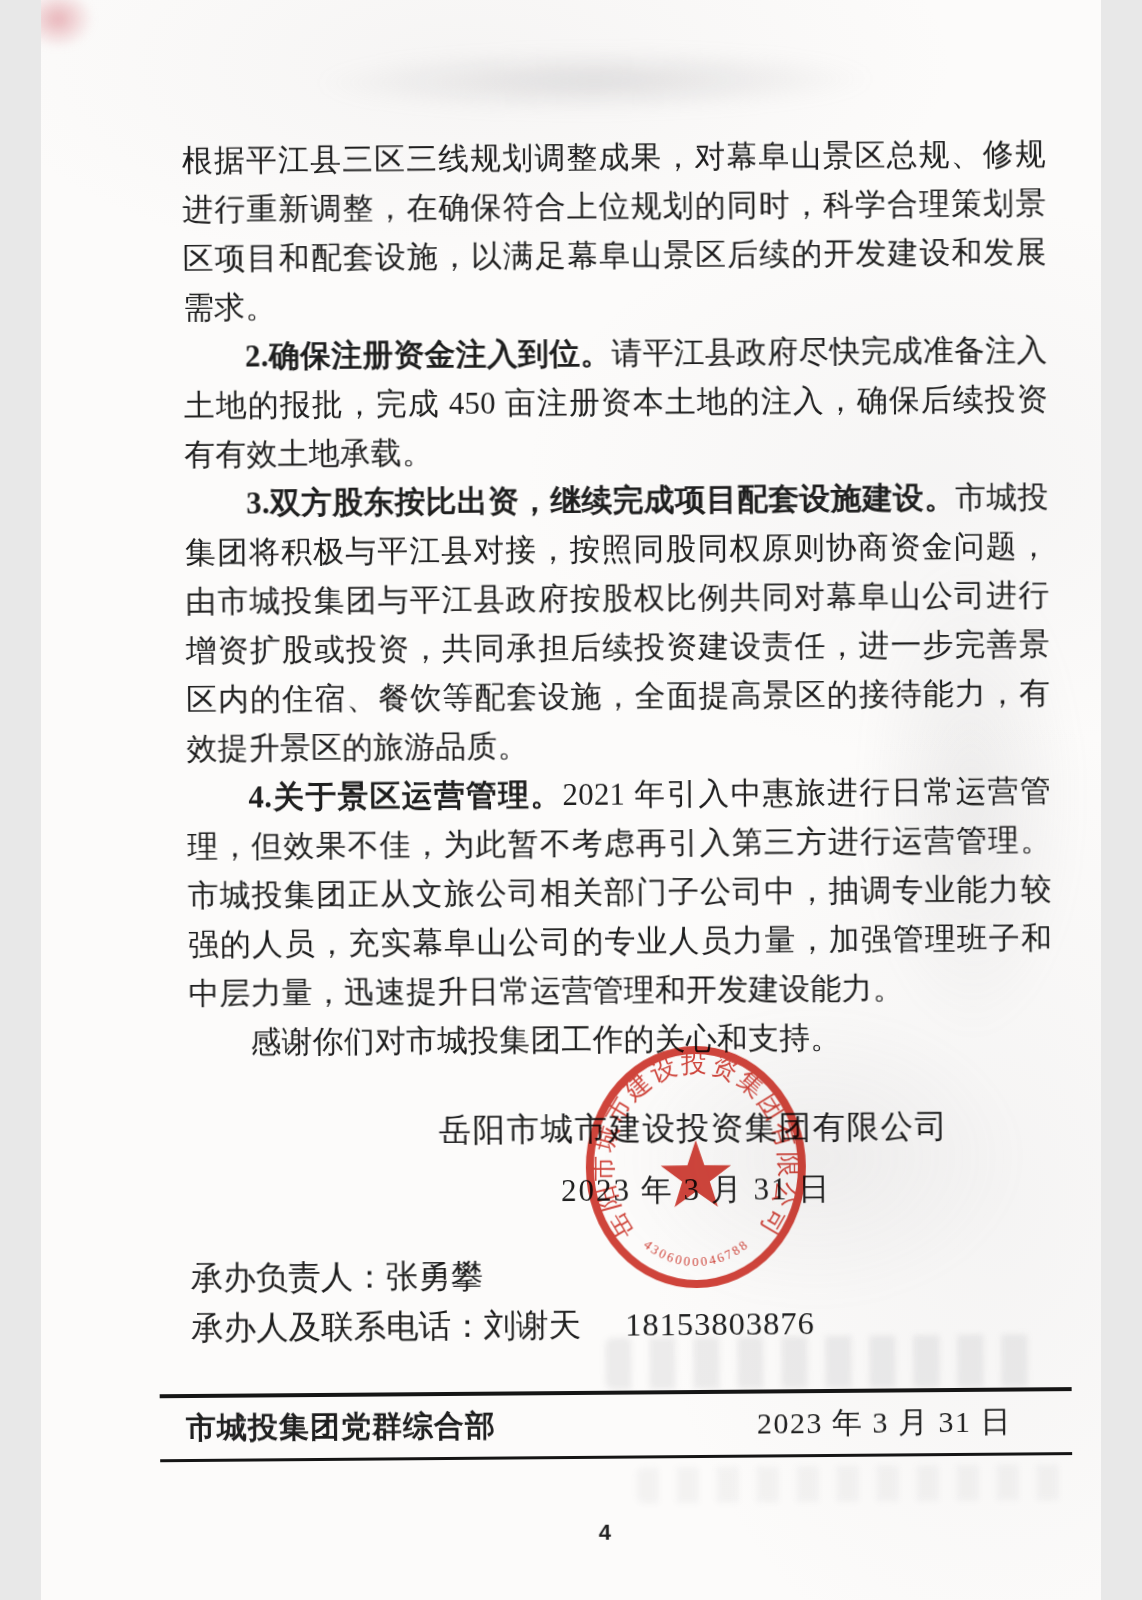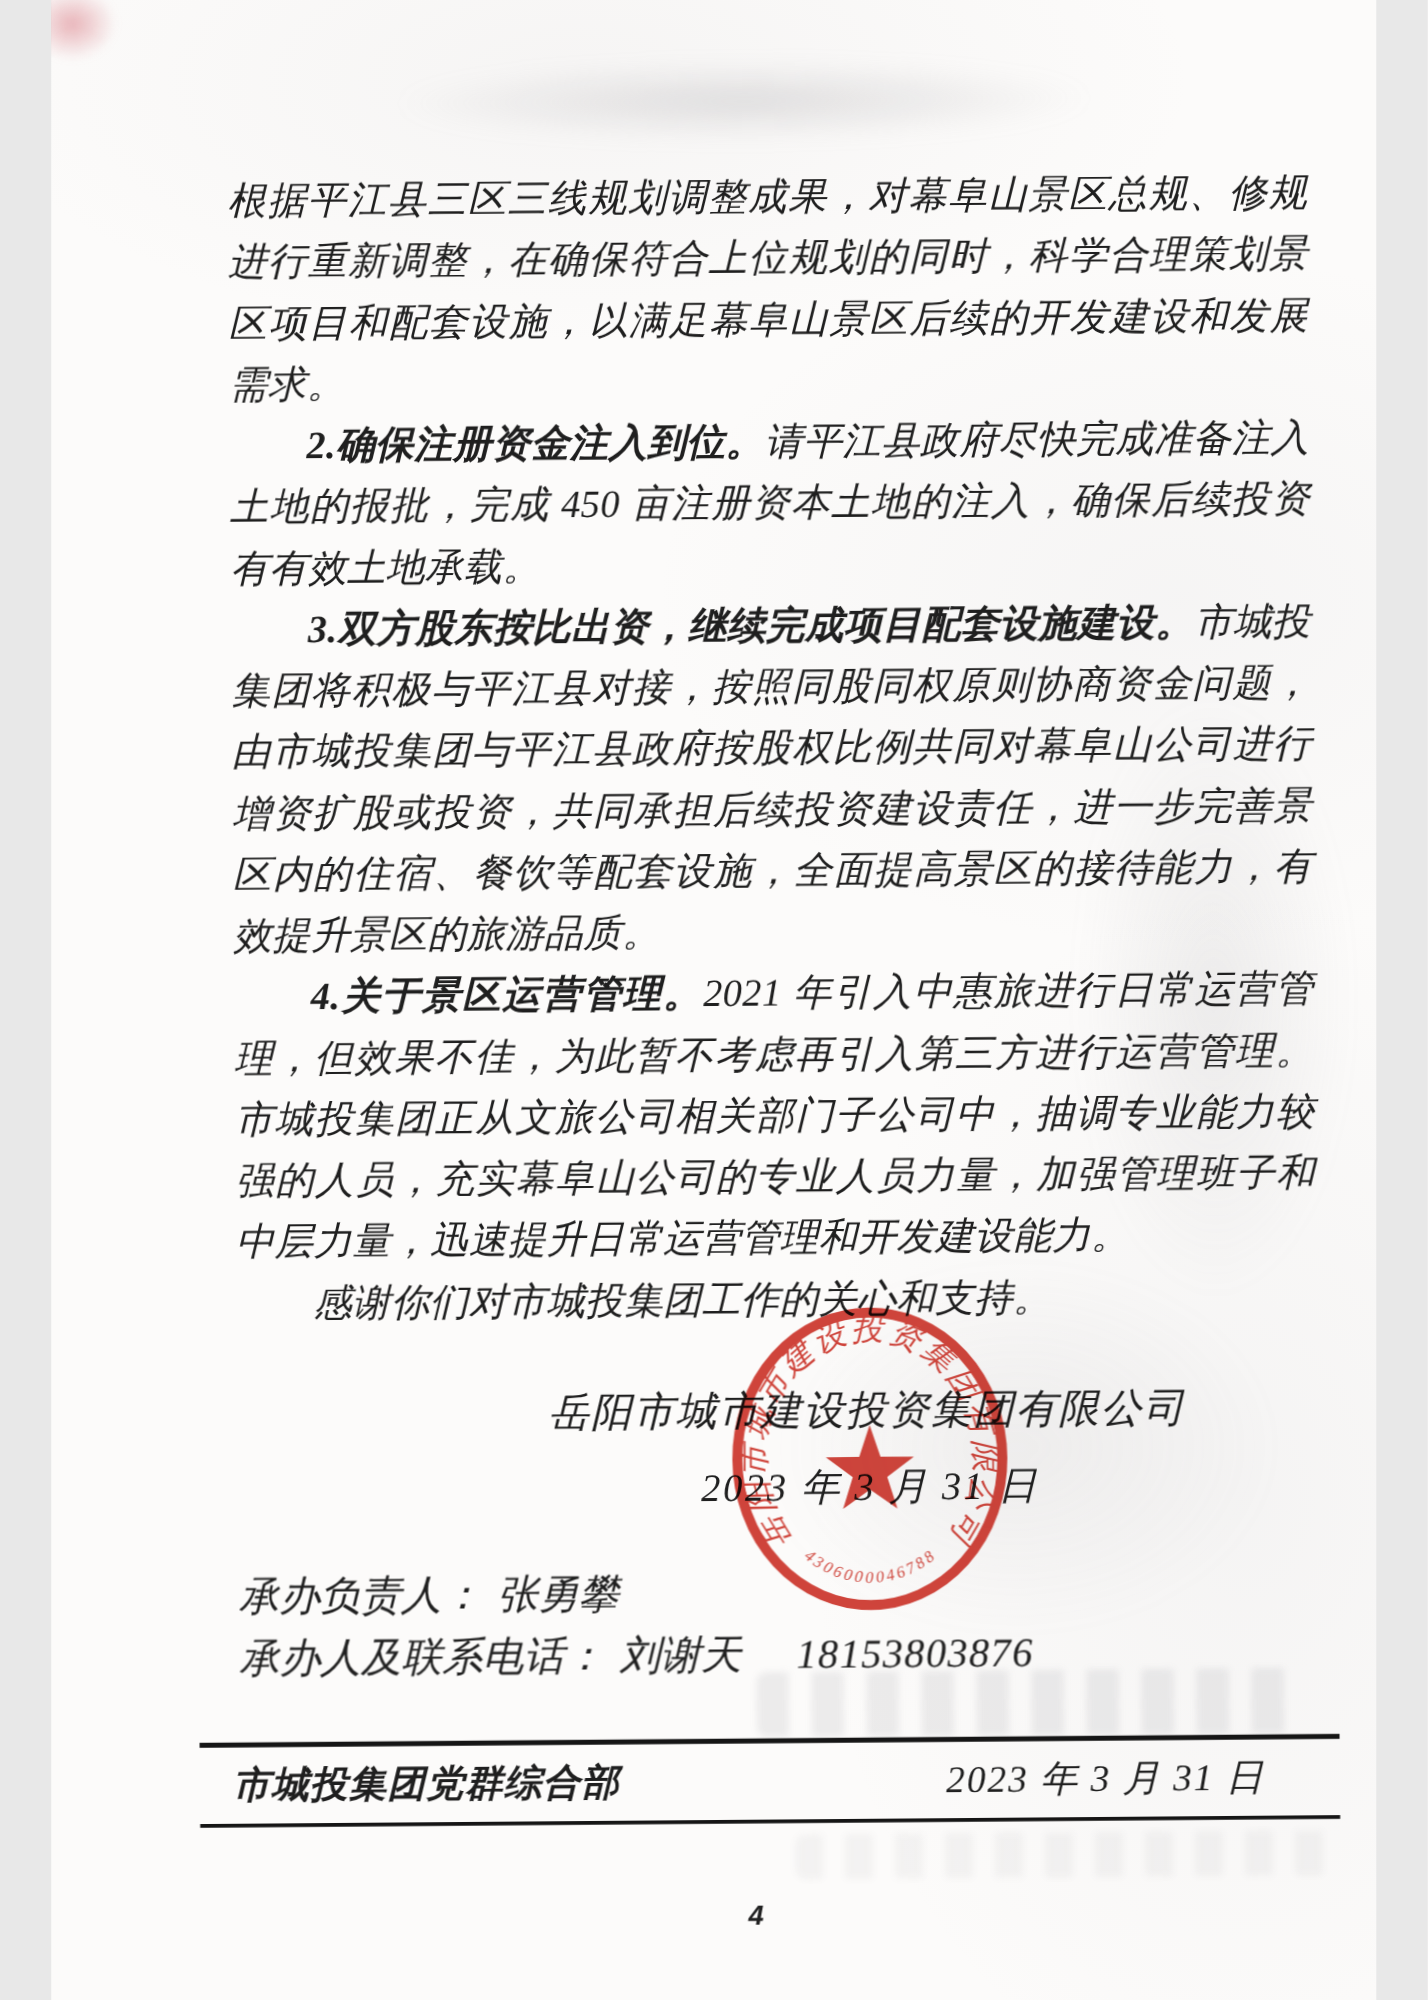--- a/index.html
+++ b/index.html
@@ -8,21 +8,20 @@
     width:1060px;height:1600px;
     margin:0 auto;
     background:
       radial-gradient(ellipse 600px 400px at 85% 30%, rgba(190,190,195,0.10), transparent 70%),
       radial-gradient(ellipse 500px 700px at 90% 75%, rgba(180,180,185,0.10), transparent 70%),
       radial-gradient(ellipse 700px 300px at 40% 4%, rgba(200,198,200,0.12), transparent 70%),
       #fcfbfa;
     overflow:hidden;
     font-family:"Liberation Serif","DejaVu Serif",serif;
     color:#1f1f1f;
-    font-style:italic;
   }
   .tilt{position:absolute;inset:0;transform:rotate(-0.45deg);transform-origin:50% 50%;}
   
   .body-text{
     position:absolute;left:146px;top:134px;width:864px;
     font-size:30.8px;line-height:49px;
     text-align:justify;text-justify:inter-ideograph;
     letter-spacing:0.3px;
   }
   .body-text p{margin:0;}
@@ -32,21 +31,21 @@
   .sig-company{
     position:absolute;left:650px;top:1108px;transform:translateX(-50%);
     font-size:32.5px;letter-spacing:1.5px;white-space:nowrap;
   }
   .sig-date{
     position:absolute;left:652px;top:1170px;transform:translateX(-50%);
     font-size:31px;letter-spacing:2px;white-space:nowrap;
   }
   
   .contacts{position:absolute;left:146px;top:1250px;font-size:32.5px;line-height:50px;white-space:nowrap;}
-  .contacts .name{margin-left:12px;}
+  .contacts .name{}
   .contacts .phone{margin-left:44px;letter-spacing:1px;}
   
   .footer-bar{
     position:absolute;left:114px;top:1391px;width:912px;height:68px;
     border-top:4px solid #151515;border-bottom:3px solid #151515;
     display:flex;align-items:center;justify-content:space-between;
     padding:0 60px 0 26px;box-sizing:border-box;
     font-size:30px;
   }
   .footer-dept{font-weight:700;letter-spacing:1px;}

